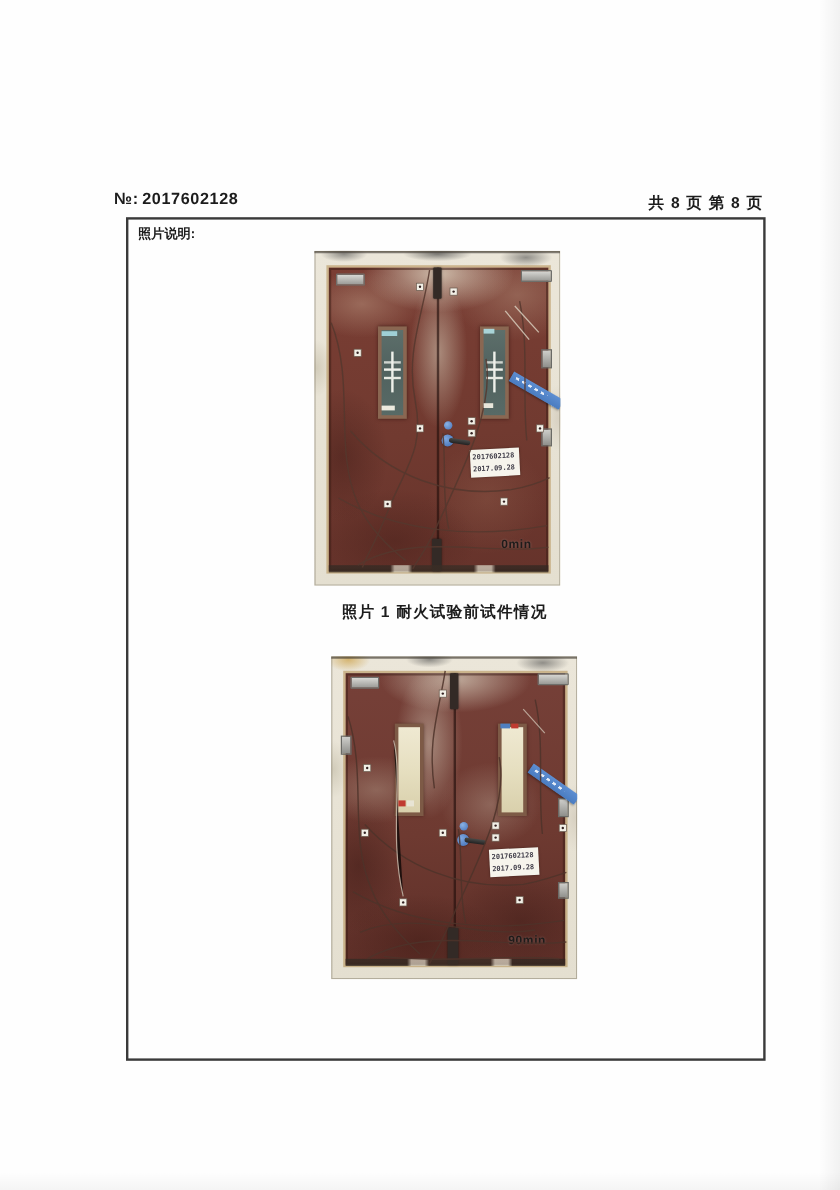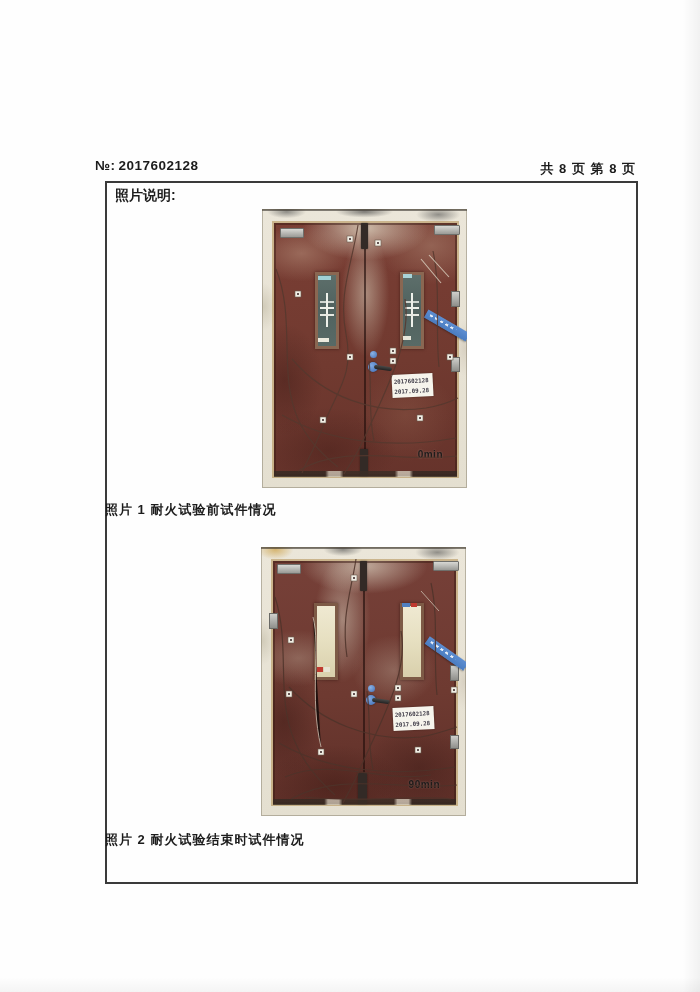--- a/index.html
+++ b/index.html
@@ -20,23 +20,23 @@
     position:absolute;top:106px;left:0;width:100%;text-align:center;
     font-size:20px;font-weight:700;letter-spacing:5px;
   }
   .no-row{position:absolute;left:95px;top:158px;font-size:13.5px;font-weight:600;letter-spacing:.5px;}
   .no-row .num{margin-left:3px;}
   .pages{position:absolute;right:64px;top:160px;font-size:13px;font-weight:600;letter-spacing:1px;margin-left:32px;}
   .main-box{
     position:absolute;left:105px;top:181px;width:529px;height:699px;
     border:2px solid var(--border,#3a3a3a);
   }
-  .section-label{position:absolute;left:8px;top:4px;font-size:14px;font-weight:600;}
+  .section-label{position:absolute;left:8px;top:4px;font-size:11px;font-weight:600;}
   .caption{
-    position:absolute;left:105px;width:531px;
+    position:absolute;left:105px;width:531px;text-align:center;
     font-size:13px;font-weight:600;letter-spacing:1px;
   }
   .cap1{top:501px;} .cap2{top:831px;}
 
   
   .photo{
     position:absolute;overflow:hidden;
     background:
       radial-gradient(30px 10px at 12% 1%, #8e8c86, rgba(0,0,0,0) 65%),
       radial-gradient(44px 9px at 50% 1%, #7d7b76, rgba(0,0,0,0) 65%),
@@ -47,21 +47,21 @@
     box-shadow:inset 0 0 0 1px rgba(90,80,60,.35), inset 0 2px 0 rgba(40,35,30,.55);
   }
   .ph1{left:262px;top:209px;width:205px;height:279px;}
   .ph2{left:261px;top:547px;width:205px;height:269px;}
   .ph2{background:
       radial-gradient(26px 14px at 7% 1%, #d5b572, rgba(0,0,0,0) 70%),
       radial-gradient(30px 10px at 40% 1%, #8e8c86, rgba(0,0,0,0) 65%),
       radial-gradient(34px 12px at 86% 2%, #908e88, rgba(0,0,0,0) 65%),
       radial-gradient(18px 34px at 1% 35%, #d2ccba, rgba(0,0,0,0) 70%),
       radial-gradient(16px 40px at 99% 50%, #d8d1c2, rgba(0,0,0,0) 70%),
-      linear-gradient(var(--insulation,#ebe6d9), #e4dfd0);}
+      linear-gradient(var(--insulation,#ebe6d9), #e4dfd0); margin-left: 15px;}
   .door{
     position:absolute;left:12px;top:14px;right:10px;bottom:12px;
     background:
       radial-gradient(90px 46px at 50% 2%, rgba(226,218,198,.8), rgba(226,218,198,0) 70%),
       radial-gradient(34px 90px at 50% 28%, rgba(214,204,184,.55), rgba(0,0,0,0) 70%),
       radial-gradient(70px 40px at 15% 12%, rgba(204,172,148,.4), rgba(0,0,0,0) 70%),
       radial-gradient(80px 55px at 86% 9%, rgba(198,168,144,.35), rgba(0,0,0,0) 70%),
       radial-gradient(55px 80px at 6% 62%, rgba(55,22,18,.38), rgba(0,0,0,0) 70%),
       radial-gradient(95px 60px at 30% 90%, rgba(66,28,22,.42), rgba(0,0,0,0) 72%),
       radial-gradient(70px 66px at 72% 76%, rgba(165,115,92,.25), rgba(0,0,0,0) 70%),
@@ -261,15 +261,14 @@
         <circle cx="193" cy="143" r="1"></circle>
           <circle cx="60" cy="205" r="1"></circle>
           <circle cx="157" cy="203" r="1"></circle>
       </g>
       <rect x="56" y="120" width="6" height="5" fill="#c03a30"></rect>
       <rect x="63" y="120" width="6" height="5" fill="#e8e4d4"></rect>
       <rect x="141" y="56" width="8" height="4" fill="#4f7fc0"></rect>
       <rect x="150" y="56" width="6" height="4" fill="#c03a30"></rect>
     </svg>
   </div>
-  <div class="caption cap2">照片 2 耐火试验结束时试件情况</div>
 
 </div>
 
 </body></html>

